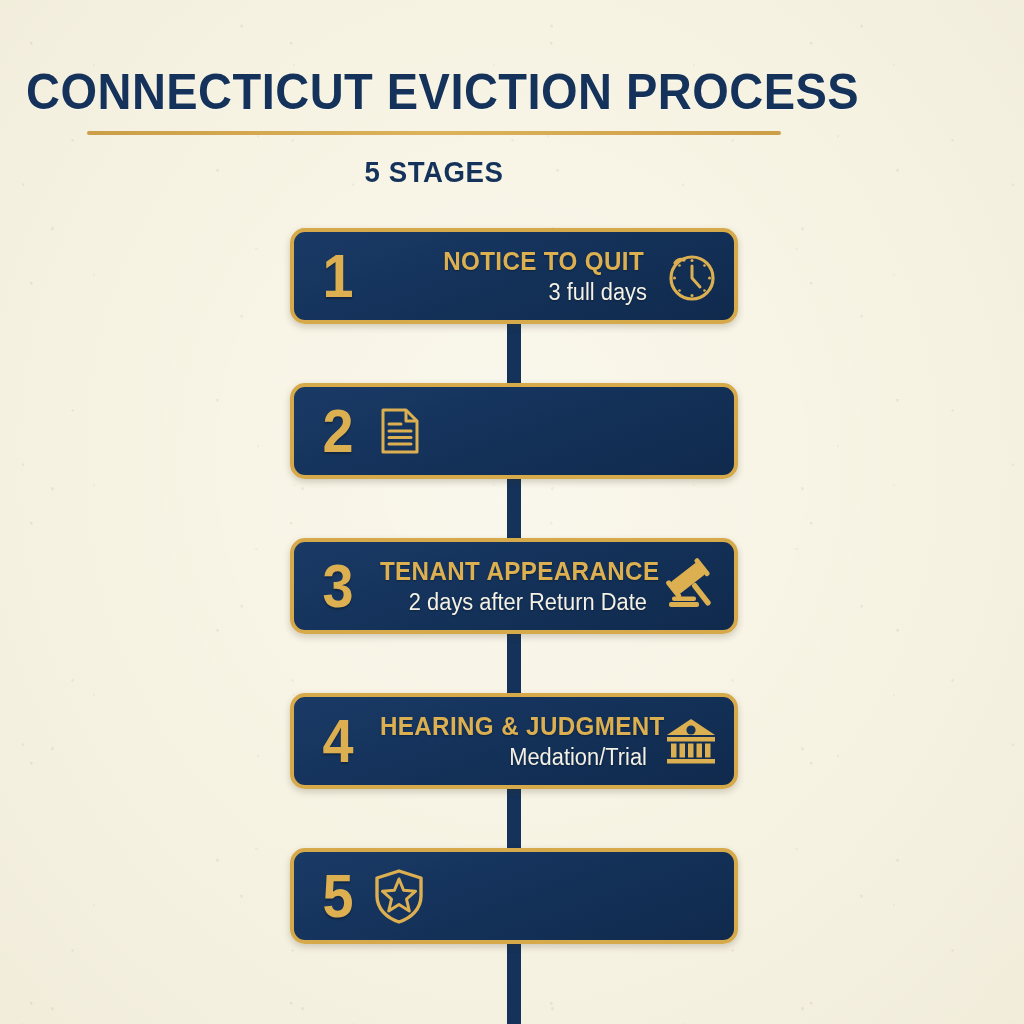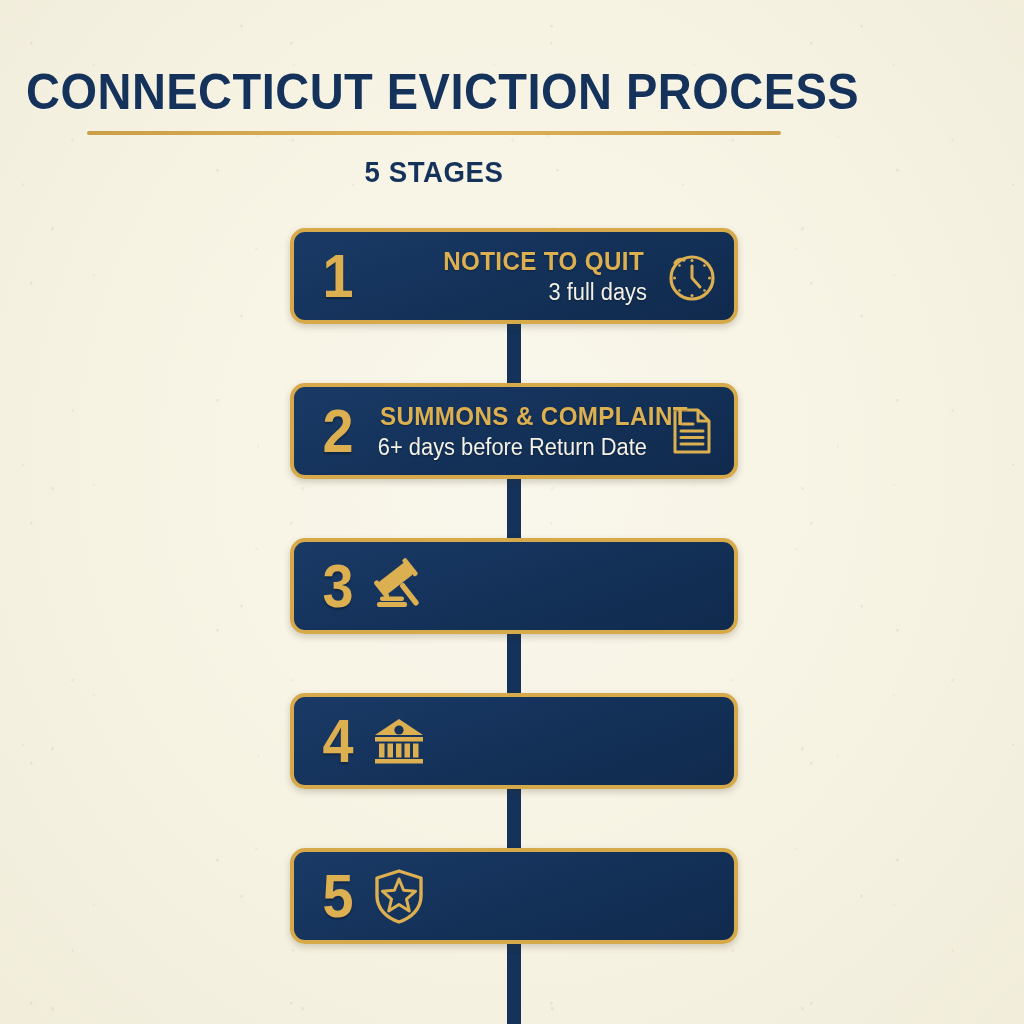--- a/index.html
+++ b/index.html
@@ -199,54 +199,58 @@
         <circle cx="43.5" cy="19.5" r="1.3" fill="#dcaf50"></circle>
         <circle cx="43.5" cy="44.5" r="1.3" fill="#dcaf50"></circle>
         <circle cx="18.5" cy="44.5" r="1.3" fill="#dcaf50"></circle>
         <circle cx="18.5" cy="19.5" r="1.3" fill="#dcaf50"></circle>
       </svg>
     </div>
   </div>
 
   <div class="stage-card">
     <div class="stage-number">2</div>
-    <div class="stage-text">
-      <div class="stage-title">SUMMONS &amp; COMPLAINT</div>
-      <div class="stage-sub">6+ days before Return Date</div>
-    </div>
     <div class="stage-icon">
       <svg width="58" height="58" viewBox="0 0 58 58">
         <path d="M13 8 H36 L47 19 V50 H13 Z" fill="none" stroke="#dcaf50" stroke-width="3" stroke-linejoin="round"></path>
         <path d="M36 8 V19 H47" fill="none" stroke="#dcaf50" stroke-width="3" stroke-linejoin="round"></path>
         <line x1="19" y1="22" x2="31" y2="22" stroke="#dcaf50" stroke-width="3" stroke-linecap="round"></line>
         <line x1="19" y1="29" x2="41" y2="29" stroke="#dcaf50" stroke-width="3" stroke-linecap="round"></line>
         <line x1="19" y1="35.5" x2="41" y2="35.5" stroke="#dcaf50" stroke-width="3" stroke-linecap="round"></line>
         <line x1="19" y1="42" x2="41" y2="42" stroke="#dcaf50" stroke-width="3" stroke-linecap="round"></line>
       </svg>
     </div>
   </div>
 
   <div class="stage-card">
     <div class="stage-number">3</div>
+    <div class="stage-text">
+      <div class="stage-title">TENANT APPEARANCE</div>
+      <div class="stage-sub">2 days after Return Date</div>
+    </div>
     <div class="stage-icon">
       <svg width="62" height="58" viewBox="0 0 62 58">
         <g transform="rotate(-38 30 24)">
           <rect x="13" y="13" width="34" height="15" rx="2.5" fill="#dcaf50"></rect>
           <rect x="9.5" y="10" width="5" height="21" rx="2" fill="#dcaf50"></rect>
           <rect x="45.5" y="10" width="5" height="21" rx="2" fill="#dcaf50"></rect>
           <rect x="28" y="28" width="5.5" height="27" rx="2.5" fill="#dcaf50"></rect>
         </g>
         <rect x="9" y="45" width="30" height="5" rx="2" fill="#dcaf50"></rect>
         <rect x="12" y="39.5" width="24" height="4.5" rx="2" fill="#dcaf50"></rect>
       </svg>
     </div>
   </div>
 
   <div class="stage-card">
     <div class="stage-number">4</div>
+    <div class="stage-text">
+      <div class="stage-title">HEARING &amp; JUDGMENT</div>
+      <div class="stage-sub">Medation/Trial</div>
+    </div>
     <div class="stage-icon">
       <svg width="60" height="56" viewBox="0 0 60 56">
         <path d="M30 6 L54 22 H6 Z" fill="#dcaf50"></path>
         <circle cx="30" cy="17" r="4.6" fill="#14325a"></circle>
         <rect x="6" y="24" width="48" height="4.5" fill="#dcaf50"></rect>
         <rect x="10" y="30.5" width="5.5" height="14" fill="#dcaf50"></rect>
         <rect x="18.5" y="30.5" width="5.5" height="14" fill="#dcaf50"></rect>
         <rect x="27" y="30.5" width="5.5" height="14" fill="#dcaf50"></rect>
         <rect x="35.5" y="30.5" width="5.5" height="14" fill="#dcaf50"></rect>
         <rect x="44" y="30.5" width="5.5" height="14" fill="#dcaf50"></rect>

